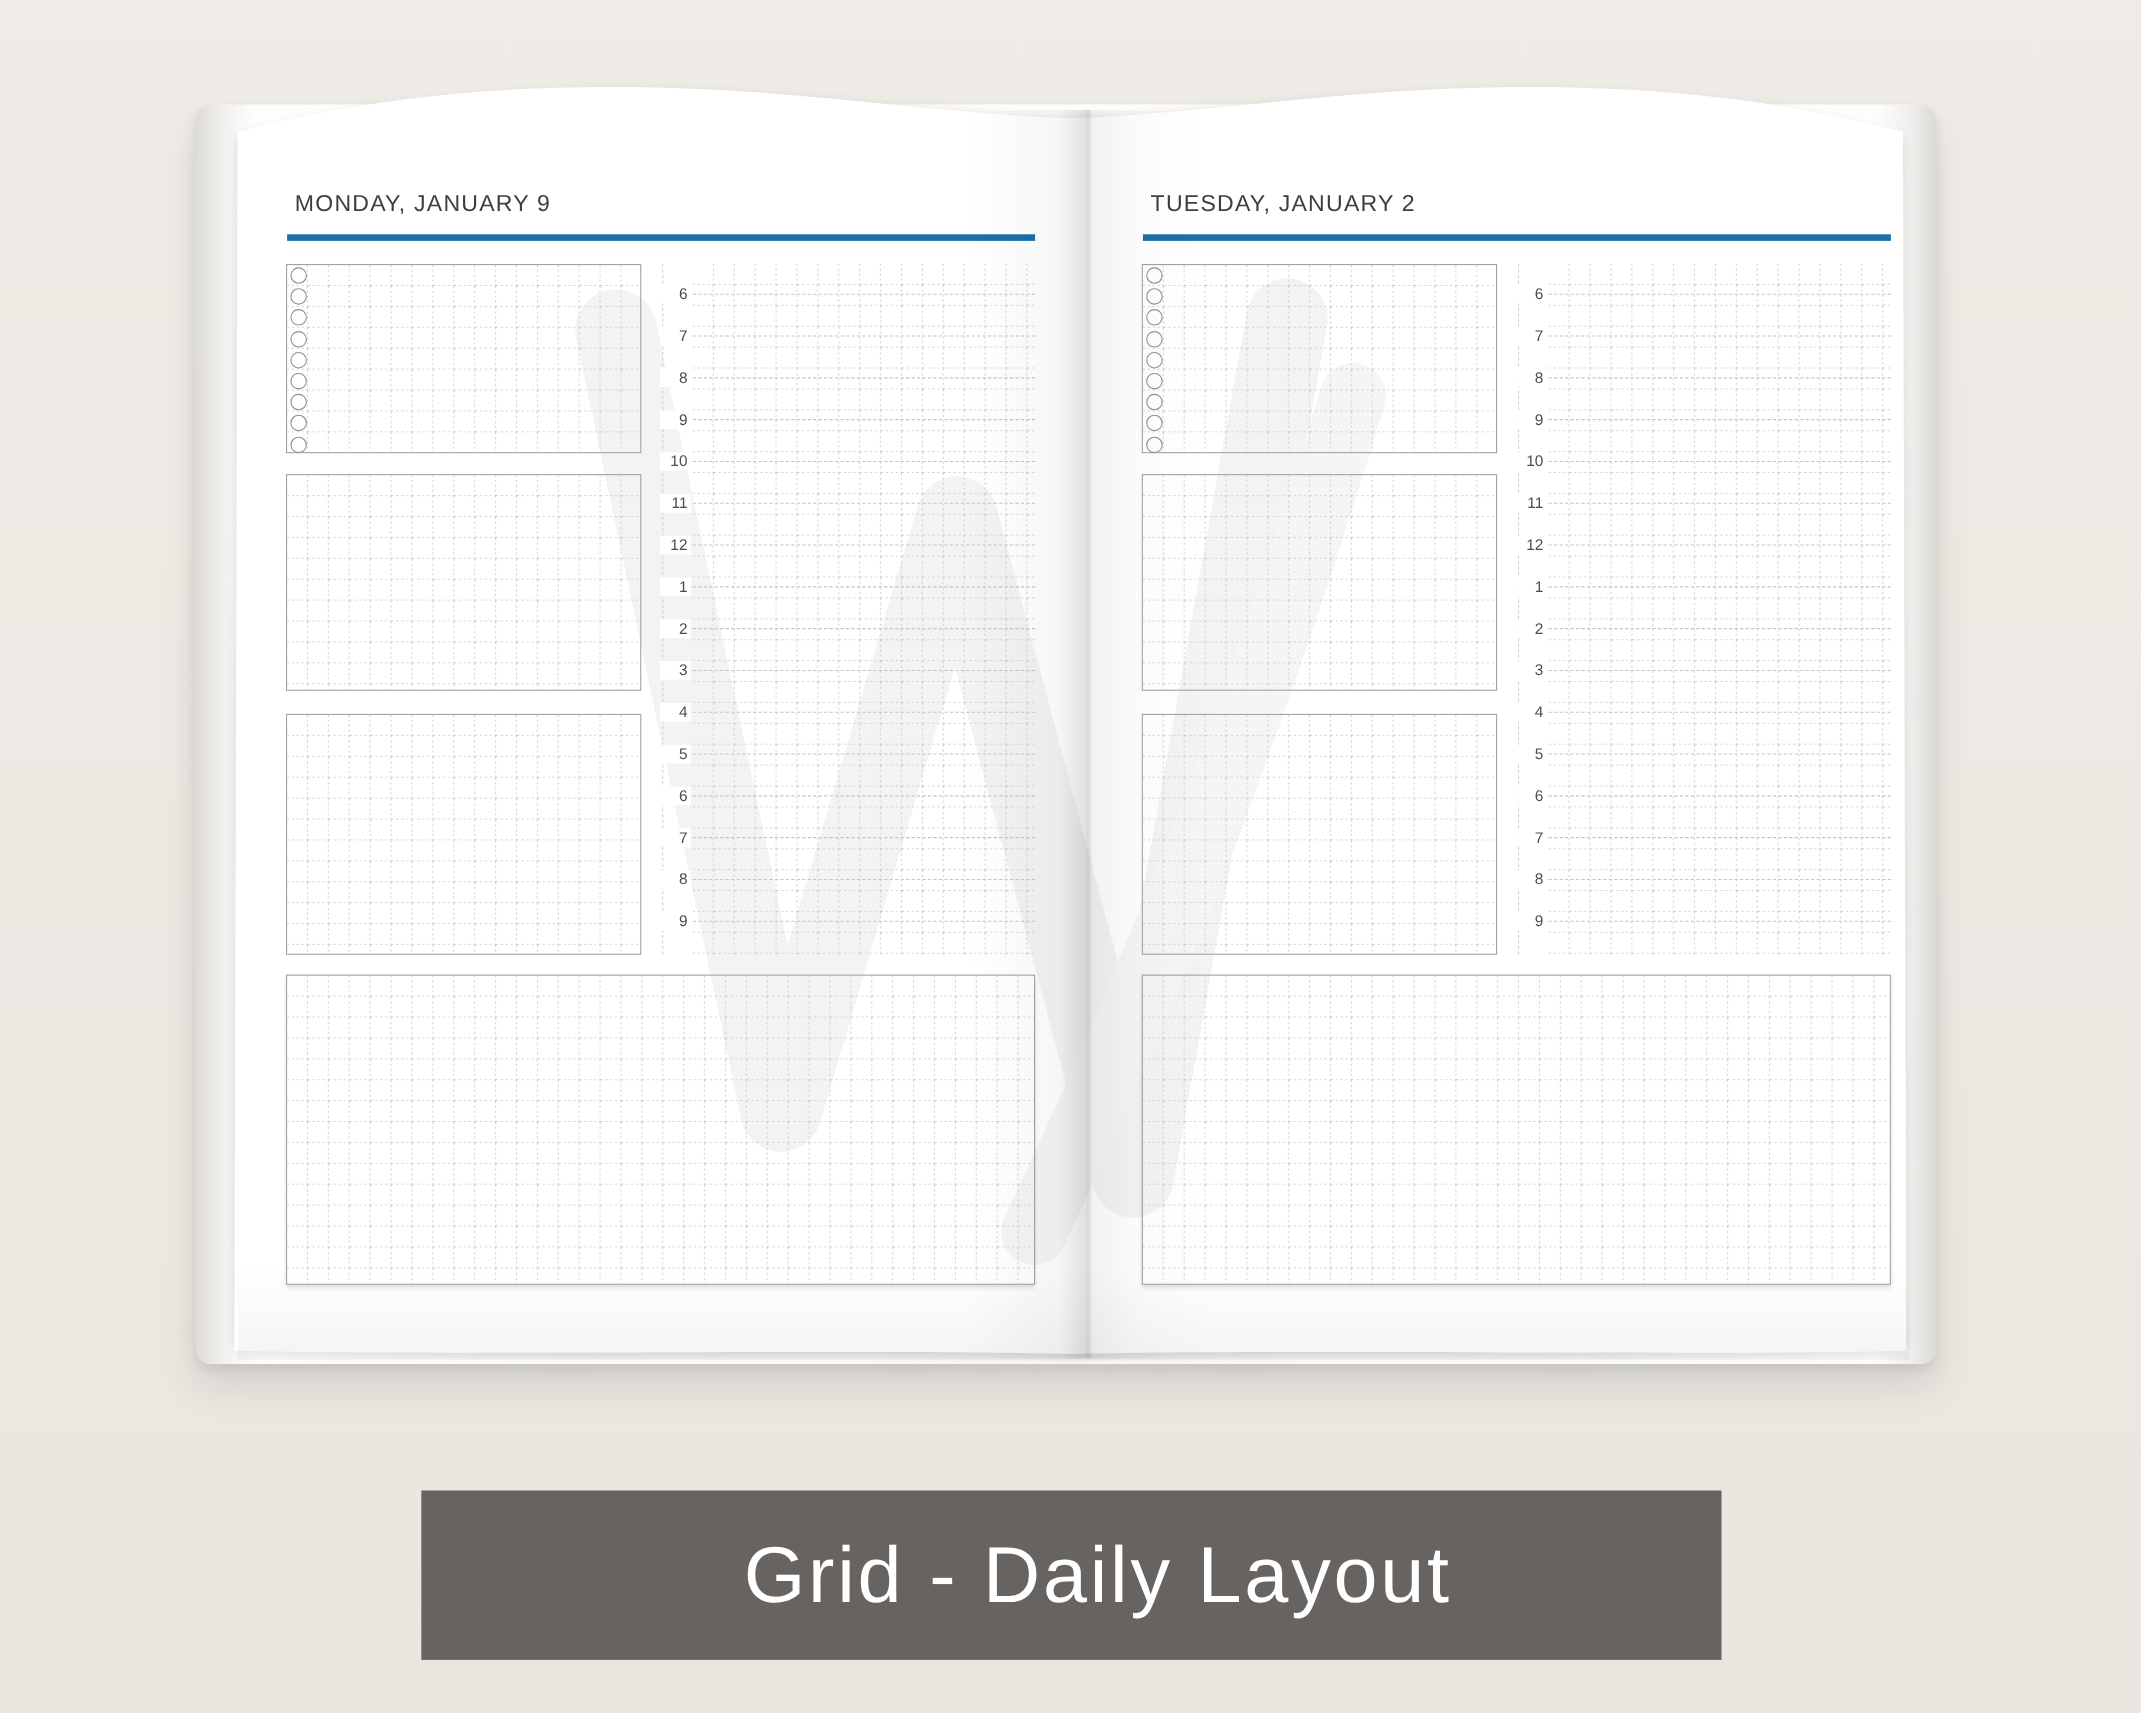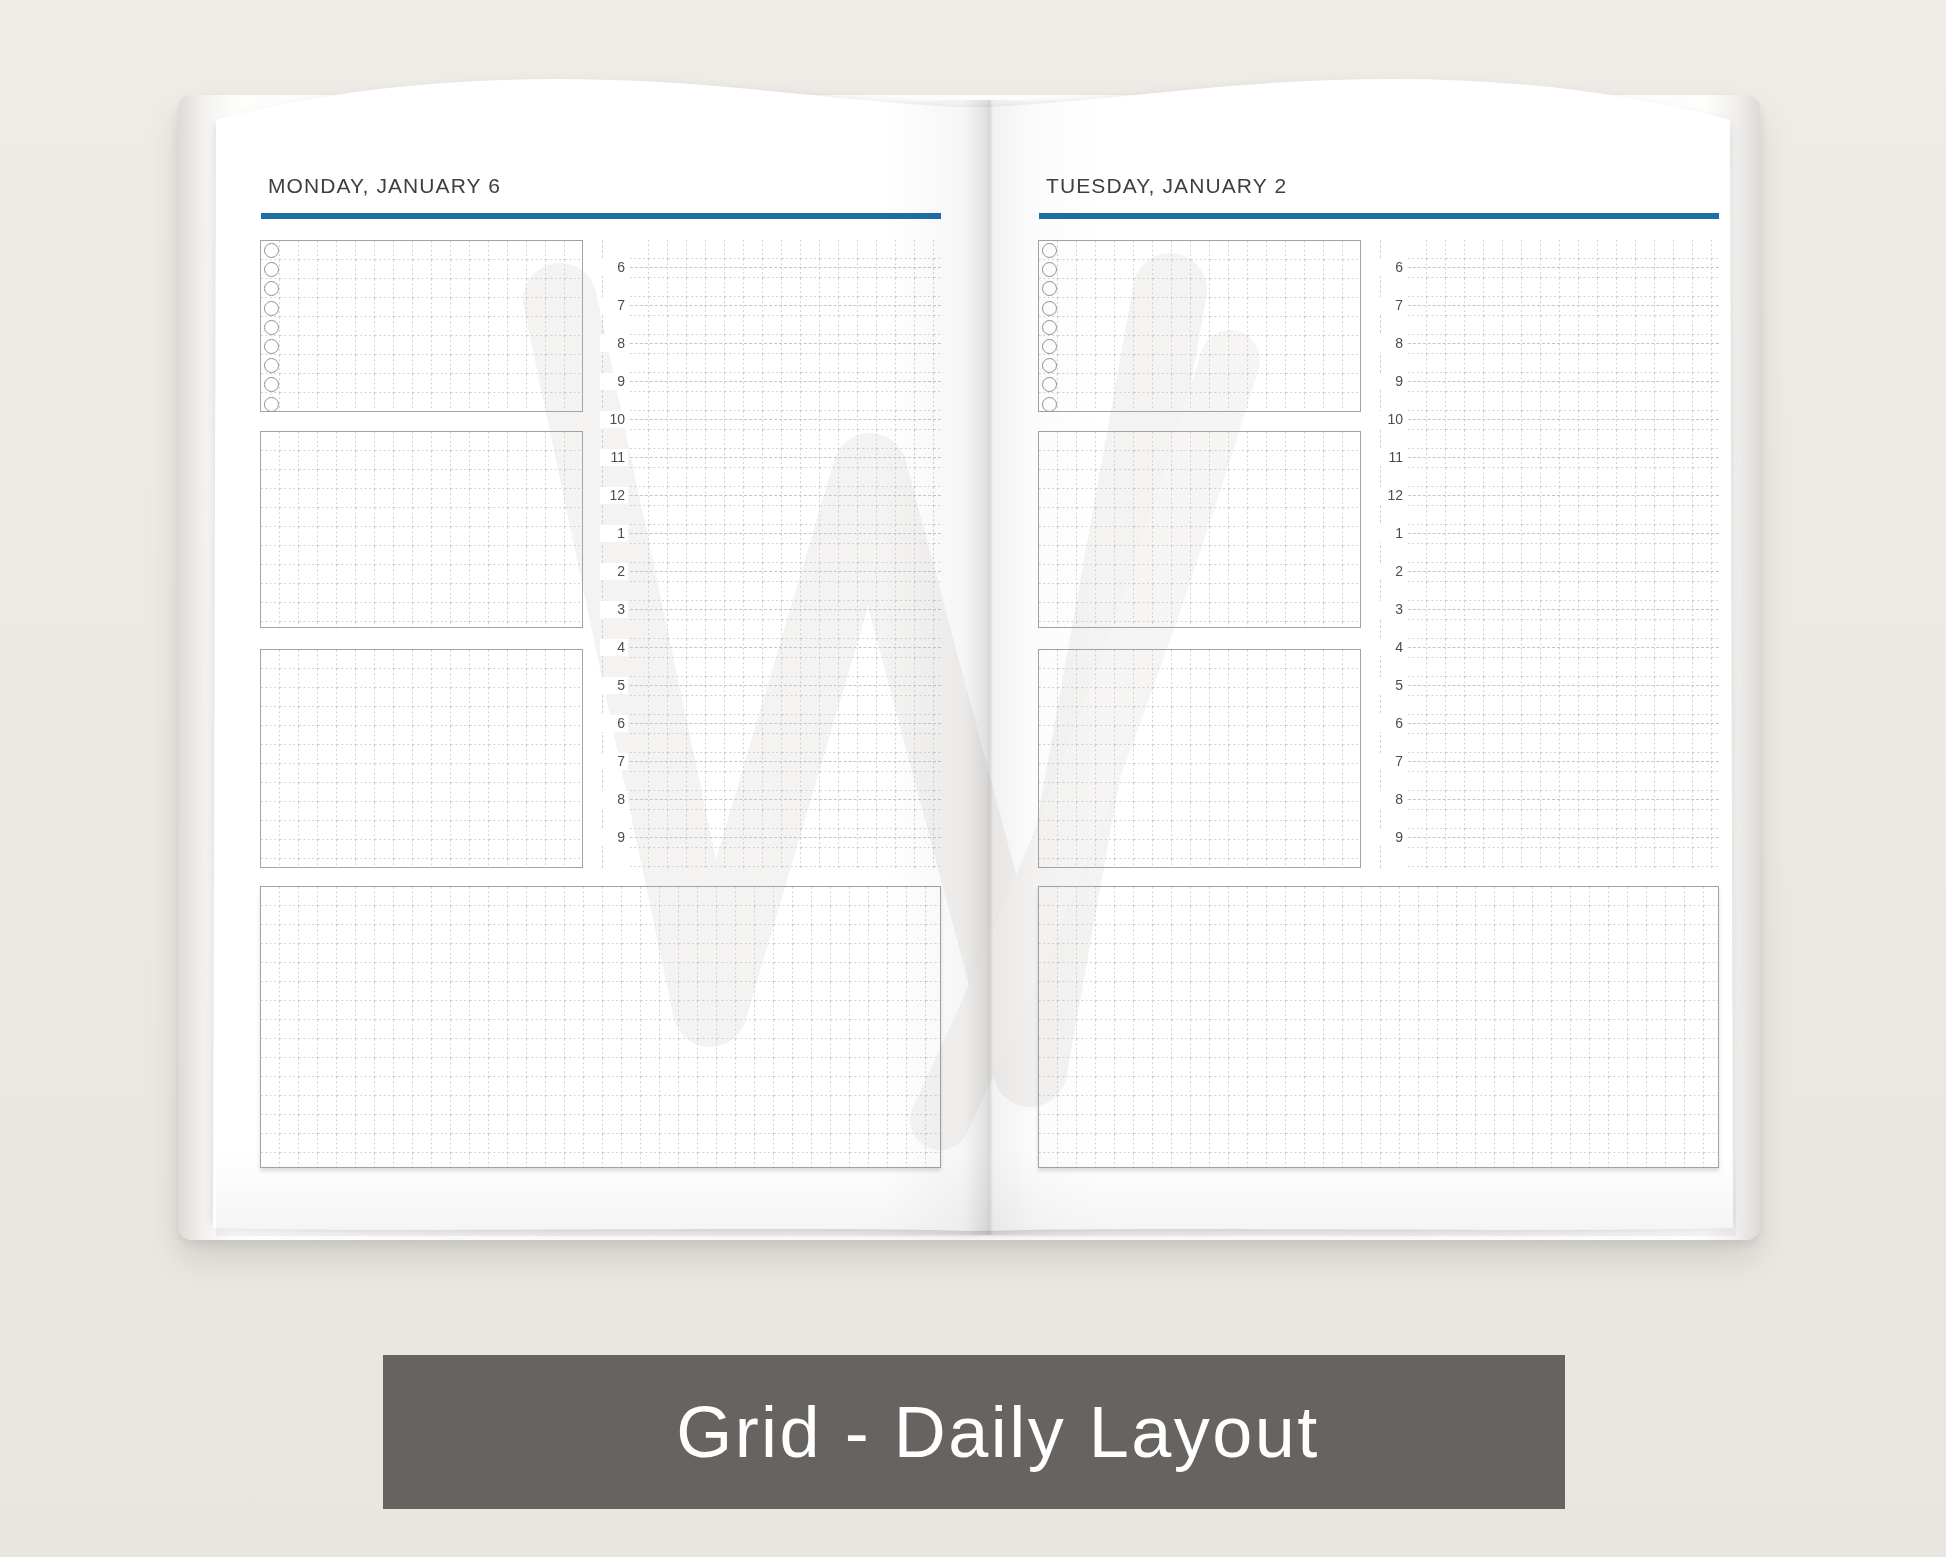--- a/index.html
+++ b/index.html
@@ -75,21 +75,21 @@
              C1011,107 1076,101 1186,90 C1386,70 1566,76 1730,120
              L1733,1228 C1560,1233 1180,1226 975,1231 C770,1226 392,1233 213,1228 Z" fill="#ffffff"></path>
   </svg>
 
   <svg class="watermark" width="1946" height="1557" viewBox="0 0 1946 1557">
     <polyline points="560,300 710,1010 870,470 1030,1070 1170,290" fill="none" stroke="#f4f3f1" stroke-width="74" stroke-linejoin="round" stroke-linecap="round"></polyline>
     <path d="M1230,360 C1120,720 1030,930 940,1120" fill="none" stroke="#f6f5f3" stroke-width="60" stroke-linecap="round"></path>
   </svg>
 
   <div class="page page-left">
-    <div class="day-header">MONDAY, JANUARY 6</div>
+    <div class="day-header">MONDAY, JANUARY 9</div>
     <div class="accent-bar"></div>
 
     <div class="gbox todo-box">
       <svg>
           <rect width="100%" height="100%" fill="url(#dotgrid)"></rect>
         </svg>
       <div class="cb-col">
           <div class="cb" style="top: 2px;"></div>
           <div class="cb" style="top: 21.2px;"></div>
           <div class="cb" style="top: 40.4px;"></div>

